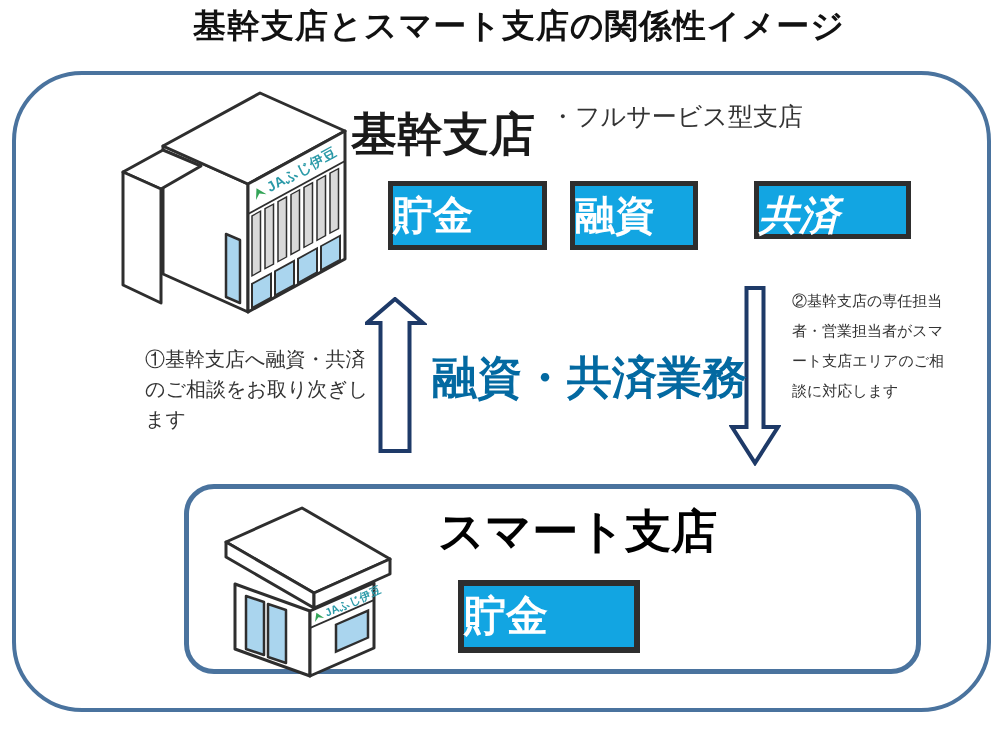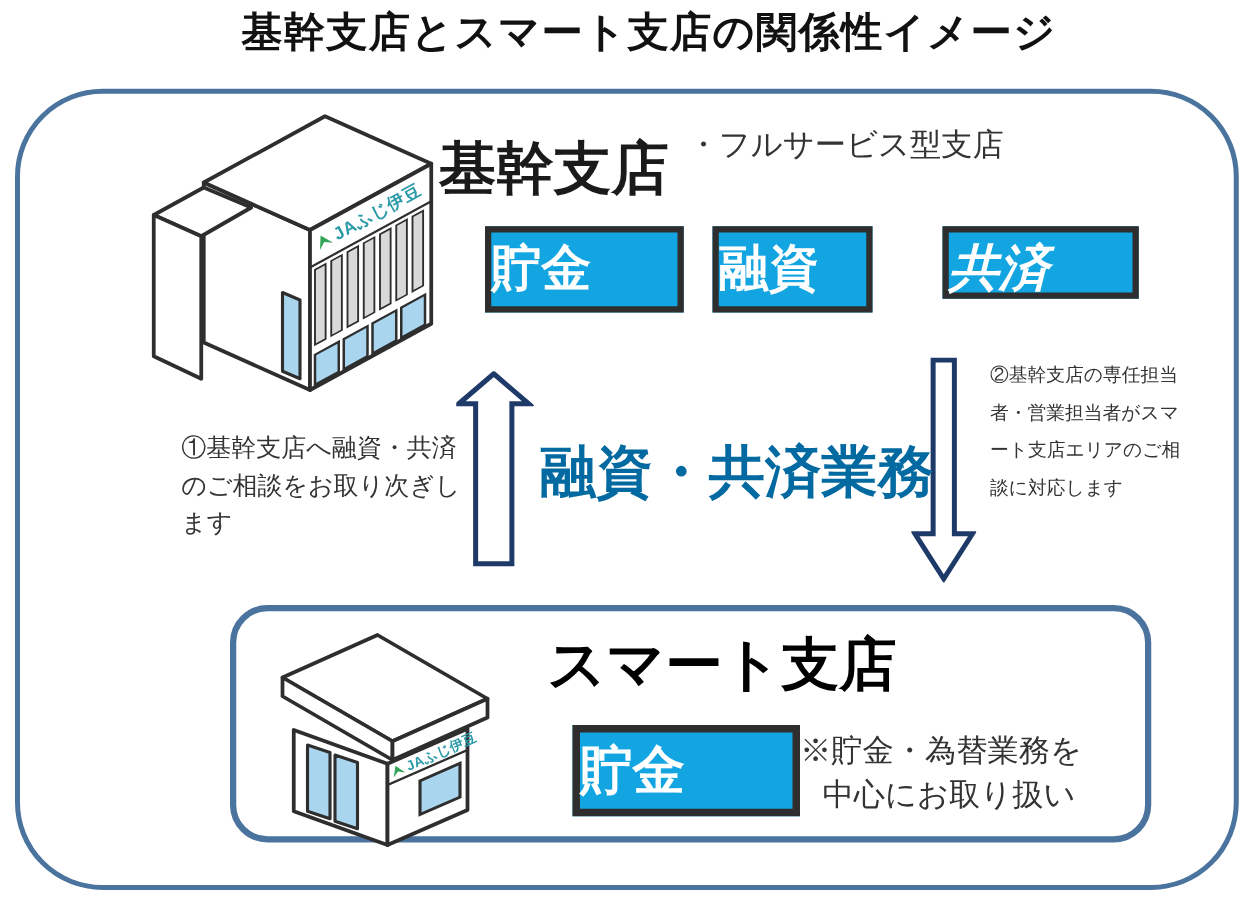--- a/index.html
+++ b/index.html
@@ -137,18 +137,14 @@
     <g transform="translate(113,126) rotate(-23.63)">
       <polygon points="0,0 5,-8 10,0 5,-3" fill="#33a457"></polygon>
       <text class="sign-text-sm" x="13" y="0">JAふじ伊豆</text>
     </g>
   </svg>
 
   <div class="smart-heading">スマート支店</div>
 
   <div class="service-box smart-box">貯金</div>
 
-  <div class="smart-note">
-    <div class="l1">※貯金・為替業務を</div>
-    <div class="l2">中心にお取り扱い</div>
-  </div>
 
 </div>
 
 </body></html>

